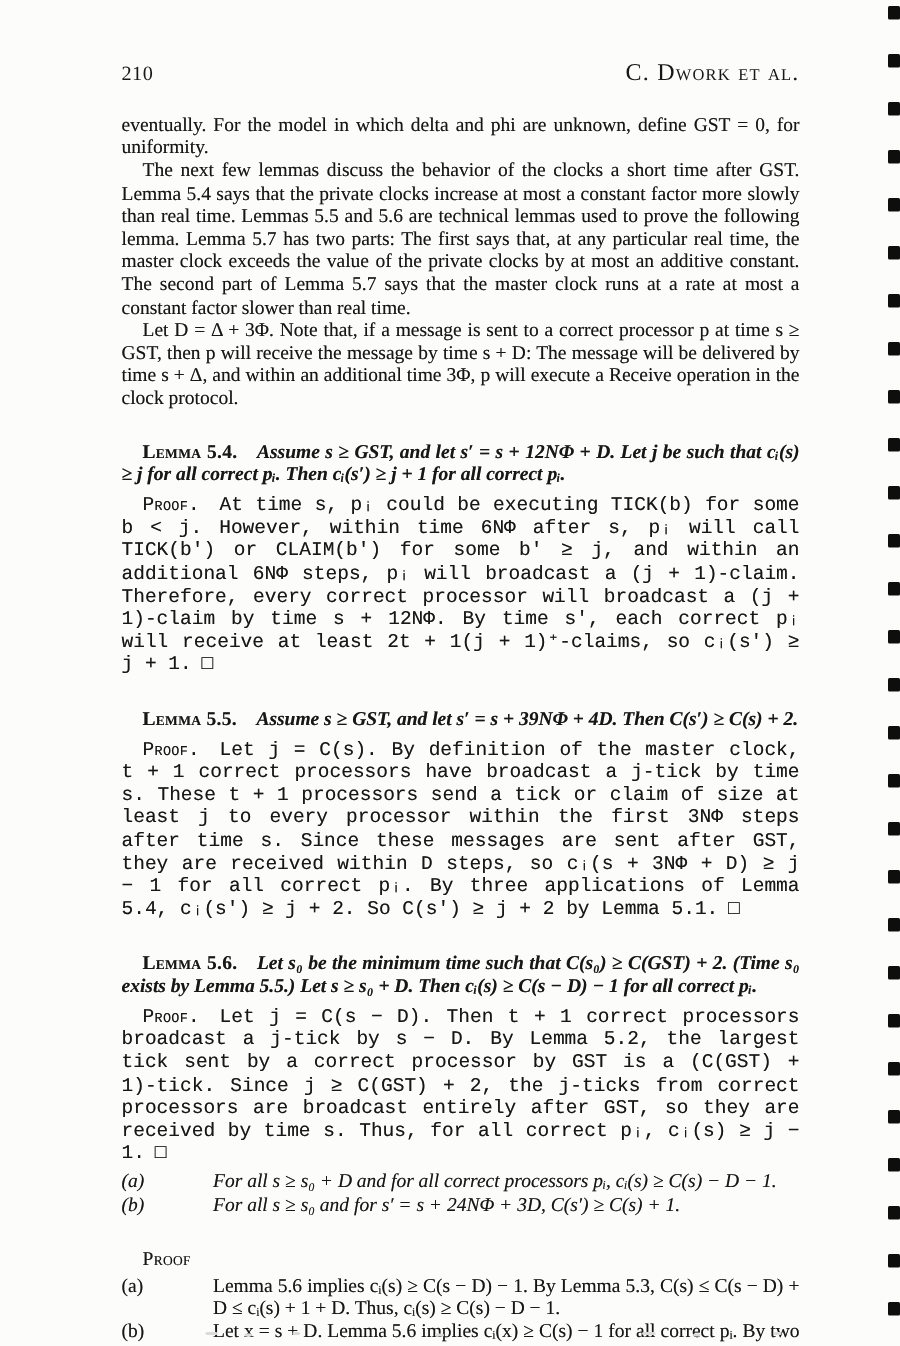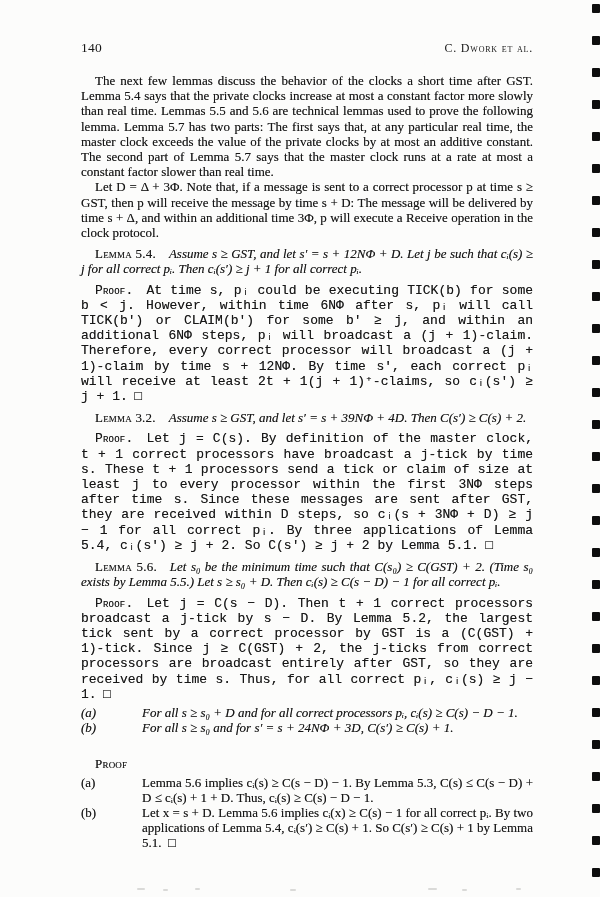--- a/index.html
+++ b/index.html
@@ -3,55 +3,56 @@
 <meta charset="utf-8">
 <style>
   html,body{margin:0;padding:0;}
   body{
     width:600px;height:897px;background:#fcfcfb;overflow:hidden;position:relative;
     font-family:"Liberation Serif","DejaVu Serif",serif;color:#171717;
   }
   .page{position:absolute;inset:0;padding:40px 67px 0 81px;box-sizing:border-box;}
   .hdr{display:flex;justify-content:space-between;align-items:baseline;margin-bottom:17px;}
   .pagenum{font-size:13.5px;letter-spacing:0.3px;}
-  .runhead{font-size:12px;font-variant:small-caps;letter-spacing:0.8px;}
+  .runhead{font-size:16px;font-variant:small-caps;letter-spacing:0.8px;}
   .bodytext{
     font-size:13px;line-height:15.2px;text-align:justify;
     text-shadow:0 0 0.4px rgba(25,25,25,0.55);
   }
   .para{margin:0;}
   .ind{text-indent:14px;}
-  .k-lemma{margin-top:6px;text-indent:14px;}
+  .k-lemma{margin-top:20px;text-indent:14px;font-weight:bold;}
   .k-proof{margin-top:6px;text-indent:14px;font-family:Liberation Mono, monospace;}
   .k-proofhead{margin-top:21px;text-indent:14px;}
   .blist{margin-top:3px;}
   .lirow{display:flex;}
   .lilabel{width:24px;flex:none;}
   .libody{flex:1;text-align:justify;margin-left:37px;}
   .ssc{font-variant:small-caps;letter-spacing:0.2px;}
   .si{font-style:italic;}
   .sr{font-style:normal;}
   .marks{position:absolute;top:0;right:0;width:10px;height:897px;}
   .mark{position:absolute;right:0;width:8px;height:9px;background:#0e0e0e;border-radius:1px;}
   .smudge{position:absolute;height:2px;background:#dadad8;border-radius:1px;}
 </style>
 </head>
 <body>
 
 <div class="page">
   <div class="hdr">
-    <span class="pagenum">140</span>
+    <span class="pagenum">210</span>
     <span class="runhead">C. Dwork et al.</span>
   </div>
   <div class="bodytext">
+      <div class="para k-body"><span class="sr">eventually. For the model in which delta and phi are unknown, define GST = 0, for uniformity.</span></div>
       <div class="para k-body ind"><span class="sr">The next few lemmas discuss the behavior of the clocks a short time after GST. Lemma 5.4 says that the private clocks increase at most a constant factor more slowly than real time. Lemmas 5.5 and 5.6 are technical lemmas used to prove the following lemma. Lemma 5.7 has two parts: The first says that, at any particular real time, the master clock exceeds the value of the private clocks by at most an additive constant. The second part of Lemma 5.7 says that the master clock runs at a rate at most a constant factor slower than real time.</span></div>
       <div class="para k-body ind"><span class="sr">Let D = Δ + 3Φ. Note that, if a message is sent to a correct processor p at time s ≥ GST, then p will receive the message by time s + D: The message will be delivered by time s + Δ, and within an additional time 3Φ, p will execute a Receive operation in the clock protocol.</span></div>
       <div class="para k-lemma"><span class="ssc">Lemma 5.4.</span><span class="si">  Assume s ≥ GST, and let s′ = s + 12NΦ + D. Let j be such that cᵢ(s) ≥ j for all correct pᵢ. Then cᵢ(s′) ≥ j + 1 for all correct pᵢ.</span></div>
       <div class="para k-proof"><span class="ssc">Proof.</span><span class="sr">  At time s, pᵢ could be executing TICK(b) for some b &lt; j. However, within time 6NΦ after s, pᵢ will call TICK(b′) or CLAIM(b′) for some b′ ≥ j, and within an additional 6NΦ steps, pᵢ will broadcast a (j + 1)-claim. Therefore, every correct processor will broadcast a (j + 1)-claim by time s + 12NΦ. By time s′, each correct pᵢ will receive at least 2t + 1(j + 1)⁺-claims, so cᵢ(s′) ≥ j + 1. □</span></div>
-      <div class="para k-lemma"><span class="ssc">Lemma 3.2.</span><span class="si">  Assume s ≥ GST, and let s′ = s + 39NΦ + 4D. Then C(s′) ≥ C(s) + 2.</span></div>
+      <div class="para k-lemma"><span class="ssc">Lemma 5.5.</span><span class="si">  Assume s ≥ GST, and let s′ = s + 39NΦ + 4D. Then C(s′) ≥ C(s) + 2.</span></div>
       <div class="para k-proof"><span class="ssc">Proof.</span><span class="sr">  Let j = C(s). By definition of the master clock, t + 1 correct processors have broadcast a j-tick by time s. These t + 1 processors send a tick or claim of size at least j to every processor within the first 3NΦ steps after time s. Since these messages are sent after GST, they are received within D steps, so cᵢ(s + 3NΦ + D) ≥ j − 1 for all correct pᵢ. By three applications of Lemma 5.4, cᵢ(s′) ≥ j + 2. So C(s′) ≥ j + 2 by Lemma 5.1. □</span></div>
       <div class="para k-lemma"><span class="ssc">Lemma 5.6.</span><span class="si">  Let s₀ be the minimum time such that C(s₀) ≥ C(GST) + 2. (Time s₀ exists by Lemma 5.5.) Let s ≥ s₀ + D. Then cᵢ(s) ≥ C(s − D) − 1 for all correct pᵢ.</span></div>
       <div class="para k-proof"><span class="ssc">Proof.</span><span class="sr">  Let j = C(s − D). Then t + 1 correct processors broadcast a j-tick by s − D. By Lemma 5.2, the largest tick sent by a correct processor by GST is a (C(GST) + 1)-tick. Since j ≥ C(GST) + 2, the j-ticks from correct processors are broadcast entirely after GST, so they are received by time s. Thus, for all correct pᵢ, cᵢ(s) ≥ j − 1. □</span></div>
       <div class="blist">
         <div class="lirow">
           <span class="lilabel si">(a)</span>
           <span class="libody"><span class="si">For all s ≥ s₀ + D and for all correct processors pᵢ, cᵢ(s) ≥ C(s) − D − 1.</span></span>
         </div>
         <div class="lirow">
           <span class="lilabel si">(b)</span>

